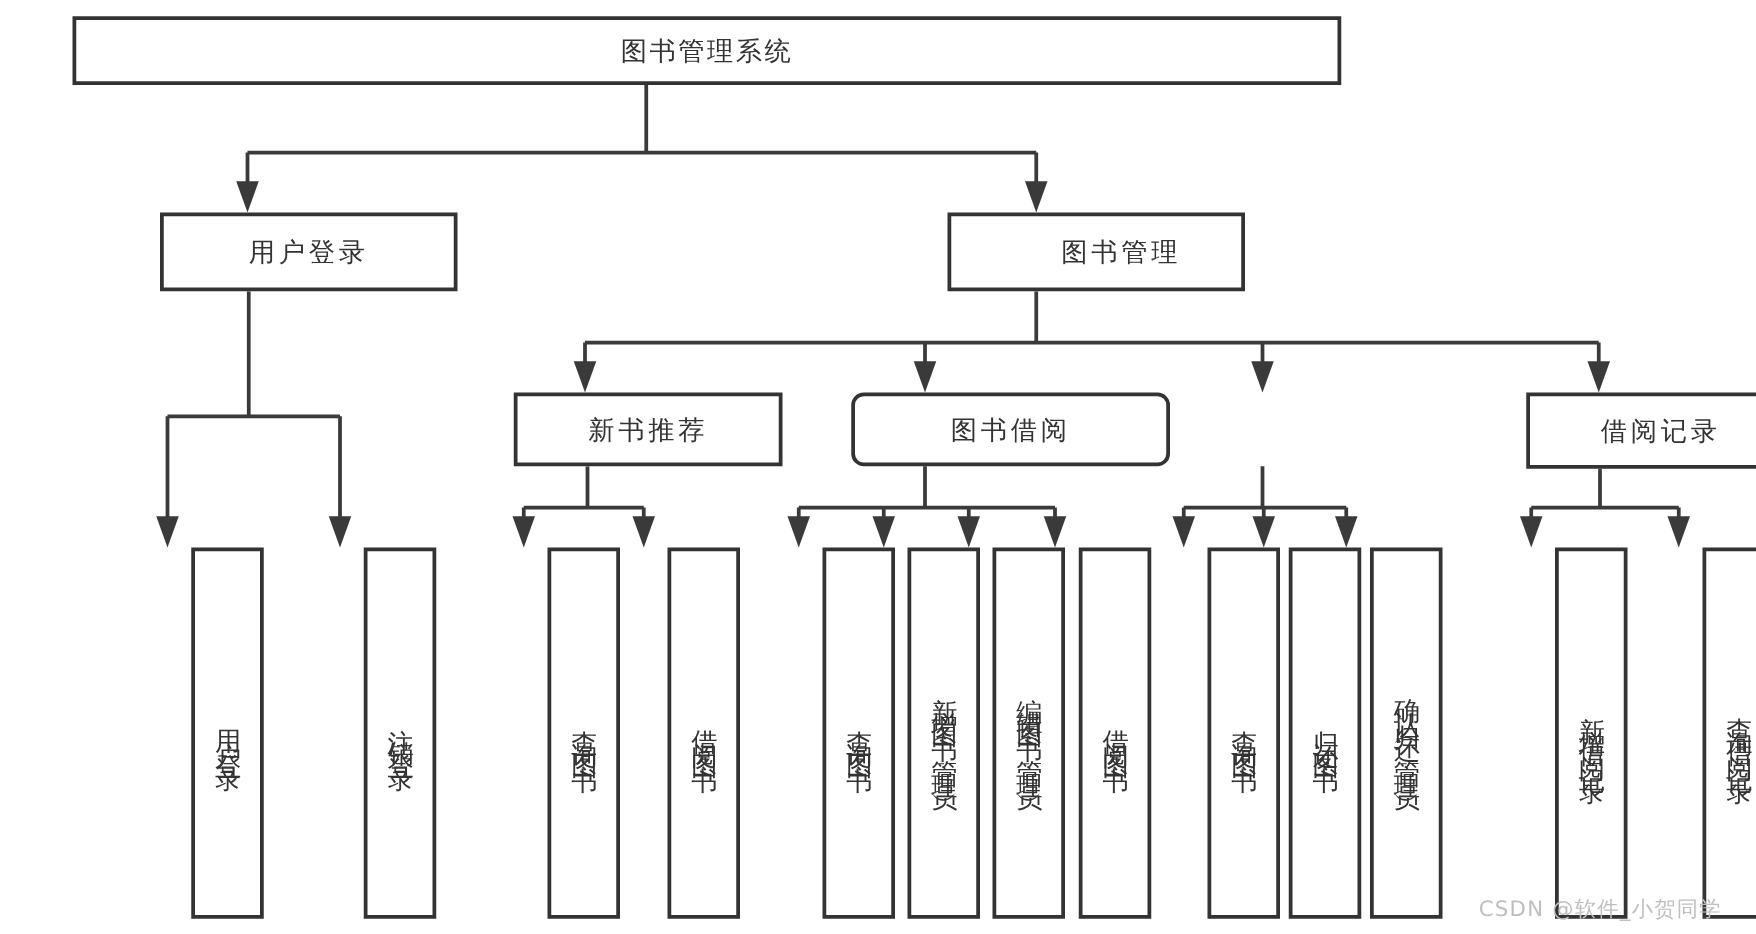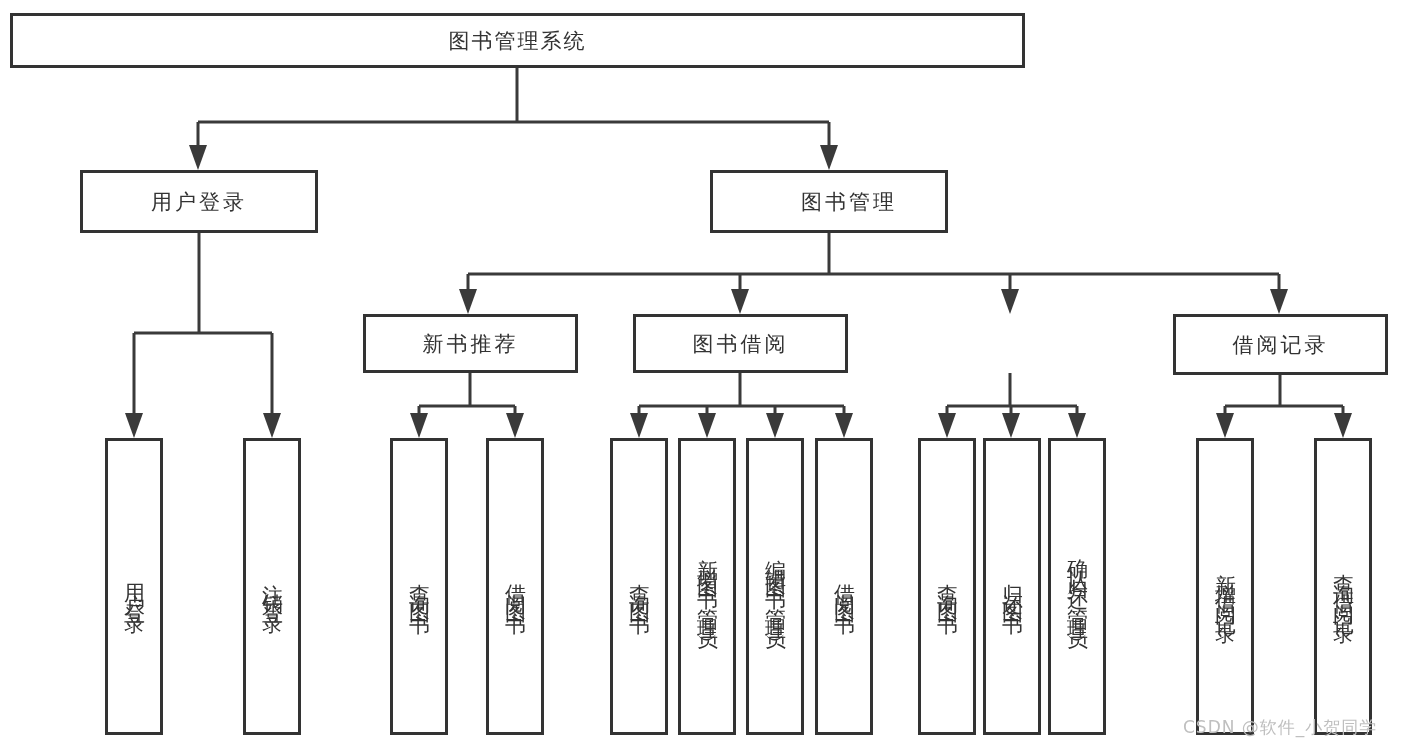--- a/index.html
+++ b/index.html
@@ -34,20 +34,21 @@
   .box {
     position: absolute;
     box-sizing: border-box;
     border: 3px solid #333333;
     background: #ffffff;
     display: flex;
     align-items: center;
     justify-content: center;
     color: #333333;
     z-index: 1;
+    margin-left: 48px;
   }
   .hbox {
     font-size: 21px;
     letter-spacing: 3px;
     white-space: nowrap;
   }
   .root-box {
     font-size: 21px;
     letter-spacing: 2px;
   }
@@ -110,21 +111,21 @@
     <polygon points="1216,413 1234,413 1225,438"></polygon>
     <polygon points="1334,413 1352,413 1343,438"></polygon>
   </svg>
 
   <div class="box hbox root-box" style="left:10px; top:13px; width:1015px; height:55px;">图书管理系统</div>
 
   <div class="box hbox" style="left:80px; top:170px; width:238px; height:63px;">用户登录</div>
   <div class="box hbox" style="left:710px; top:170px; width:238px; height:63px;padding-left:40px;">图书管理</div>
 
   <div class="box hbox" style="left:363px; top:314px; width:215px; height:59px;font-family:Liberation Mono, monospace;">新书推荐</div>
-  <div class="box hbox" style="left:633px; top:314px; width:215px; height:59px;">图书借阅</div>
+  <div class="box hbox" style="left:633px; top:314px; width:255px; height:59px;border-radius:10px;">图书借阅</div>
   <div class="box hbox" style="left:1173px; top:314px; width:215px; height:61px;">借阅记录</div>
 
   <div class="box vbox" style="left:105px; top:438px; width:58px; height:297px;">用户登录</div>
   <div class="box vbox" style="left:243px; top:438px; width:58px; height:297px;">注销登录</div>
 
   <div class="box vbox" style="left:390px; top:438px; width:58px; height:297px;">查询图书</div>
   <div class="box vbox" style="left:486px; top:438px; width:58px; height:297px;">借阅图书</div>
 
   <div class="box vbox" style="left:610px; top:438px; width:58px; height:297px;">查询图书</div>
   <div class="box vbox" style="left:678px; top:438px; width:58px; height:297px;">新增图书（管理员）</div>

